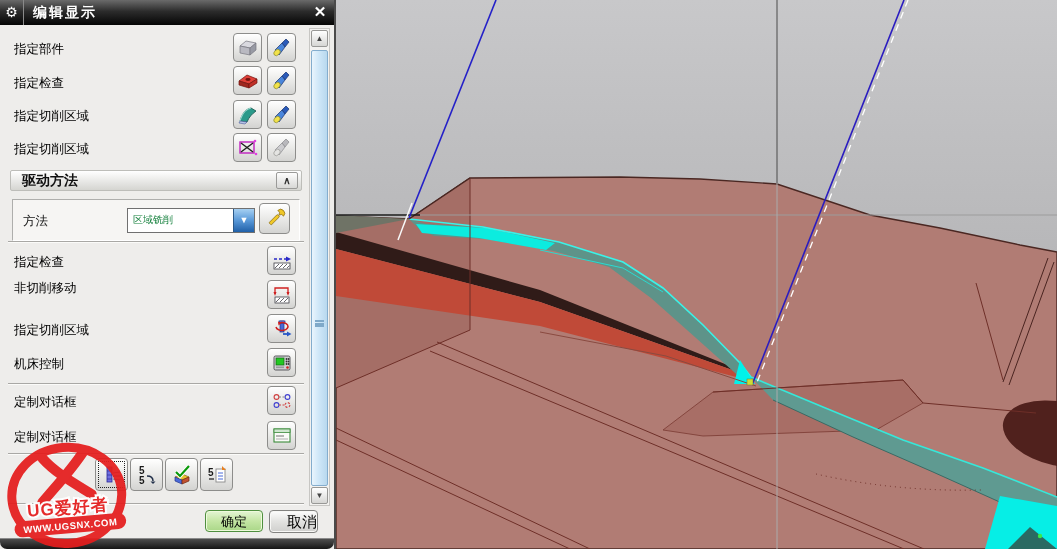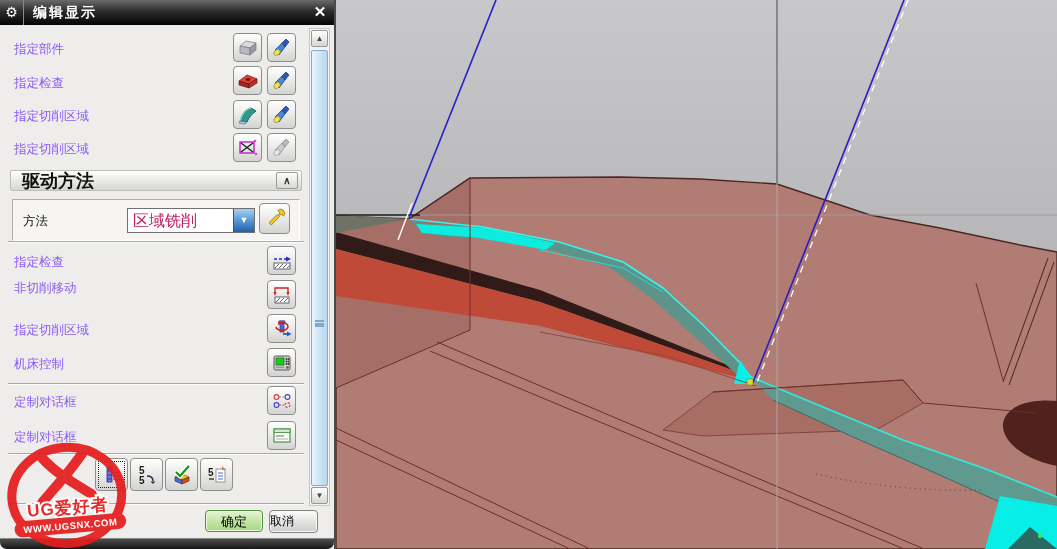--- a/index.html
+++ b/index.html
@@ -14,59 +14,59 @@
             background:#eeedeb; border-right:2px solid #4a4a4a; }
   #titlebar { position:absolute; left:0; top:0; width:100%; height:25px;
               background:linear-gradient(#6a6a6a,#2c2c2c 45%,#050505);
               color:#fff; display:flex; align-items:center; z-index:5; }
   #gear { width:24px; height:25px; text-align:center; line-height:25px; font-size:14px;
           border-right:1px solid #8a8a8a; }
   #dlg-title { font-weight:bold; font-size:14px; padding-left:9px; letter-spacing:2px; }
   #close-btn { position:absolute; right:4px; top:2px; width:20px; height:20px;
                color:#fff; font-weight:bold; font-size:15px; text-align:center; line-height:20px; cursor:default; }
 
-  .row-label { position:absolute; left:14px; font-size:12.5px; color:#8b5cf6; white-space:nowrap; }
+  .row-label { position:absolute; left:14px; font-size:12.5px; color:#000000; white-space:nowrap; }
 
   .icon-btn { position:absolute; width:29px; height:29px; border:1px solid #8d8d8b; border-radius:4px;
               background:linear-gradient(#ffffff,#ececea 45%,#d3d3d1);
               box-shadow:inset 0 1px 0 #fff; display:flex; align-items:center; justify-content:center; }
   .icon-btn.focused { outline:1px dotted #222; outline-offset:-4px; }
 
   .sep { position:absolute; left:8px; width:296px; height:2px;
          border-top:1px solid #a9a8a5; border-bottom:1px solid #fbfbf9; }
 
   #grp-header { position:absolute; left:10px; top:170px; width:292px; height:21px;
                 background:linear-gradient(#ffffff,#d5d5d1); border:1px solid #bdbdb9; border-radius:2px;
                 display:flex; align-items:center; }
-  #grp-header .grp-label { font-weight:bold; font-size:18px; padding-left:11px; color:#111; }
+  #grp-header .grp-label { font-weight:bold; font-size:14px; padding-left:11px; color:#111; }
   #chevron-btn { position:absolute; right:3px; top:1px; width:22px; height:17px;
                  background:linear-gradient(#fdfdfd,#d8d8d6); border:1px solid #9a9a98; border-radius:2px;
                  font-size:10px; font-weight:bold; color:#333; text-align:center; line-height:15px; }
 
   #method-panel { position:absolute; left:12px; top:199px; width:288px; height:42px;
                   background:#f6f5f3;
                   border-top:1px solid #aeaeac; border-left:1px solid #aeaeac;
                   border-bottom:1px solid #ffffff; border-right:1px solid #ffffff; }
   #method-label { position:absolute; left:10px; top:13px; font-size:12.5px; color:#141414; }
   #combo { position:absolute; left:114px; top:8px; width:128px; height:25px;
            background:#fff; border:1px solid #707070; display:flex; }
-  #combo-value { flex:1; font-size:16px; line-height:23px; padding-left:5px; color:#be185d;
-                 overflow:hidden; white-space:nowrap; }
+  #combo-value { flex:1; font-size:10px; line-height:23px; padding-left:5px; color:#15803d;
+                 overflow:hidden; white-space:nowrap;font-family:Liberation Mono, monospace; }
   #combo-arrow { width:21px; height:100%; background:linear-gradient(#a6d0f2,#5898d8 50%,#2060a8);
                  border-left:1px solid #2a5888; color:#fff; font-size:9px; text-align:center; line-height:23px; }
   #wrench-btn { position:absolute; left:246px; top:3px; width:31px; height:31px; }
 
   .act-btn { position:absolute; top:458px; width:33px; height:33px; }
 
   #ok-btn { position:absolute; left:205px; top:510px; width:58px; height:22px;
             background:linear-gradient(#e4f5d4,#c4e6a4 50%,#aad788); border:1px solid #4f8f3f; border-radius:4px;
             box-shadow:inset 0 0 0 1px #eefadc; font-size:13px; color:#000; text-align:center; line-height:21px; }
   #cancel-btn { position:absolute; left:269px; top:510px; width:49px; height:23px;
             background:linear-gradient(#fefefe,#e2e2e0 50%,#cfcfcd); border:1px solid #838381; border-radius:4px;
-            box-shadow:inset 0 0 0 1px #f8f8f6; font-size:12px; color:#000; text-align:left; line-height:21px; }
+            box-shadow:inset 0 0 0 1px #f8f8f6; font-size:15px; color:#000; text-align:right; line-height:21px; }
 
   #bottom-strip { position:absolute; left:0; bottom:0; width:334px; height:11px;
                   background:linear-gradient(#4e4e4e,#161616); border-top:1px solid #8a8a8a;
                   border-radius:0 0 7px 7px; }
 
   
   #scrollbar { position:absolute; left:309px; top:28px; width:21px; height:478px;
                background:#f3f2f0; border:1px solid #c7c6c3; }
   .sb-btn { position:absolute; left:1px; width:17px; height:17px;
             background:linear-gradient(#ffffff,#d6d6d4); border:1px solid #98989б; border:1px solid #989896;

